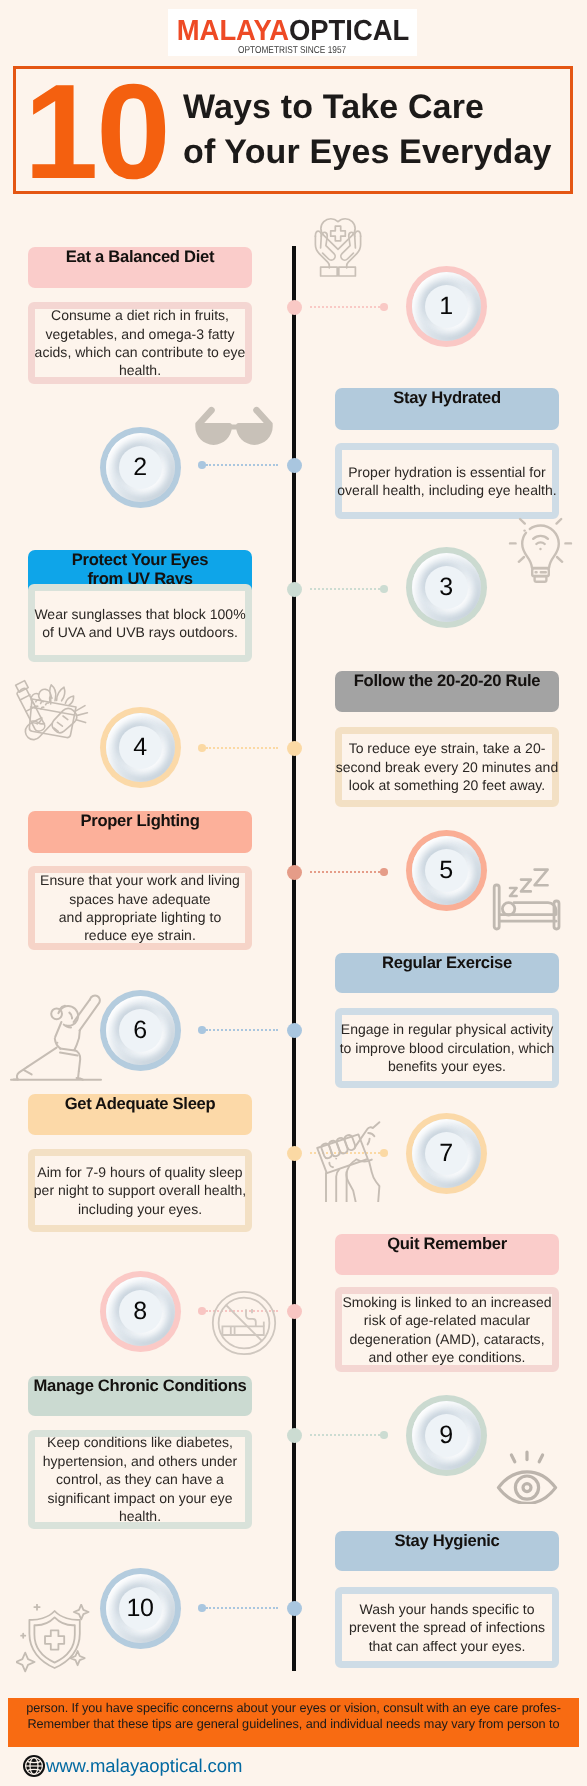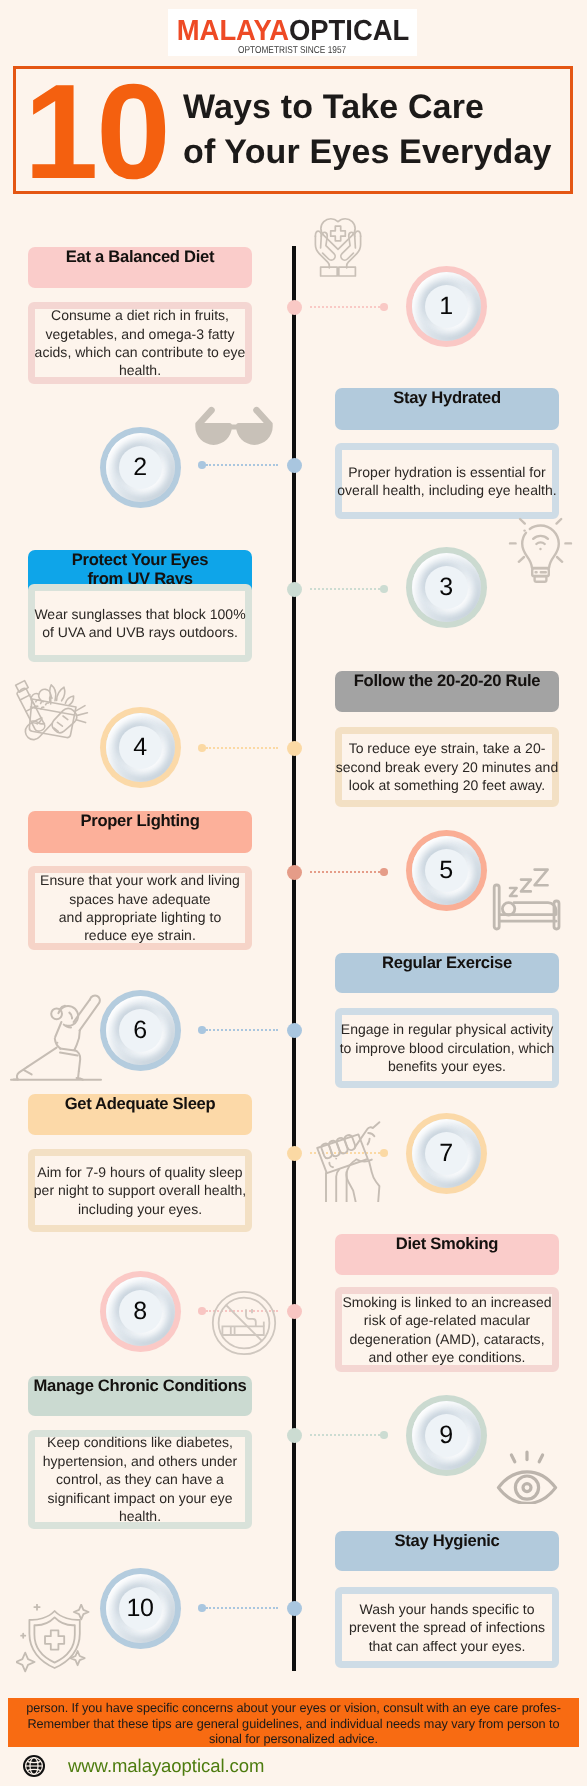--- a/index.html
+++ b/index.html
@@ -67,21 +67,21 @@
 
 
 .icon { position:absolute; }
 
 
 .disclaimer { position:absolute; left:8px; top:1698px; width:571px; height:49px;
   background:#F86B12; color:#1A1A1A; font-size:12.7px; line-height:15.7px;
   text-align:center; padding-top:3px; letter-spacing:-0.05px; }
 .contact-row { position:absolute; left:0; top:1750px; width:587px; height:36px; }
 .contact { position:absolute; top:4px; display:flex; align-items:center; }
-.contact .txt { font-size:18.5px; color:#4d7c0f; margin-left:22px; letter-spacing:-0.05px;
+.contact .txt { font-size:18.5px; color:#0369a1; margin-left:0; letter-spacing:-0.05px;
   line-height:24px; }
 </style>
 </head>
 <body>
 
 <div class="page">
 
   <div class="logo-block">
     <div class="logo-word"><span class="m1">MALAYA</span><span class="m2">OPTICAL</span></div>
     <div class="logo-tag">OPTOMETRIST SINCE 1957</div>
@@ -233,21 +233,21 @@
       <div class="badge" style="left: 405.5px; top: 1112.5px; background: rgb(251, 217, 168);">
         <div class="inner">
           <div class="inner2">
             <span class="num">7</span>
           </div>
         </div>
       </div>
       <div class="conn" style="left: 310px; width: 70px; top: 1152px; border-top-color: rgb(251, 217, 164);"></div>
       <div class="conn-end" style="left: 380.25px; top: 1149.25px; background: rgb(251, 217, 164);"></div>
       <div class="head-box" style="left: 335px; top: 1234px; height: 41px; background: rgb(250, 204, 202);">
-        <div>Diet Smoking</div>
+        <div>Quit Remember</div>
       </div>
       <div class="body-box" style="left: 335px; top: 1287px; height: 85px; border-color: rgb(244, 214, 210);">
         <div>
           <div>Smoking is linked to an increased</div>
           <div>risk of age-related macular</div>
           <div>degeneration (AMD), cataracts,</div>
           <div>and other eye conditions.</div>
         </div>
       </div>
       <div class="tl-dot" style="left: 286.5px; top: 1303.5px; background: rgb(248, 197, 194);"></div>
@@ -485,21 +485,20 @@
         <path d="M21.0 0.4 v5.4 M18.3 3.1 h5.4"></path>
         <path d="M7.2 29.6 v4.2 M5.1 31.7 h4.2"></path>
       </g>
     </svg>
 
   </div>
 
   <div class="disclaimer">
     <div>person. If you have specific concerns about your eyes or vision, consult with an eye care profes-</div>
     <div>Remember that these tips are general guidelines, and individual needs may vary from person to</div>
-    <div>sional for personalized advice.</div>
   </div>
   <div class="contact-row">
     <div class="contact" style="left:22px">
       <svg width="24" height="24" viewBox="0 0 24 24">
         <circle cx="12" cy="12" r="11" fill="#111"></circle>
         <circle cx="12" cy="12" r="8.4" fill="none" stroke="#FDF4EC" stroke-width="1.2"></circle>
         <ellipse cx="12" cy="12" rx="4.0" ry="8.4" fill="none" stroke="#FDF4EC" stroke-width="1.2"></ellipse>
         <line x1="3.6" y1="12" x2="20.4" y2="12" stroke="#FDF4EC" stroke-width="1.2"></line>
         <path d="M5.1 7.4 C8 9 16 9 18.9 7.4" fill="none" stroke="#FDF4EC" stroke-width="1.2"></path>
         <path d="M5.1 16.6 C8 15 16 15 18.9 16.6" fill="none" stroke="#FDF4EC" stroke-width="1.2"></path>

